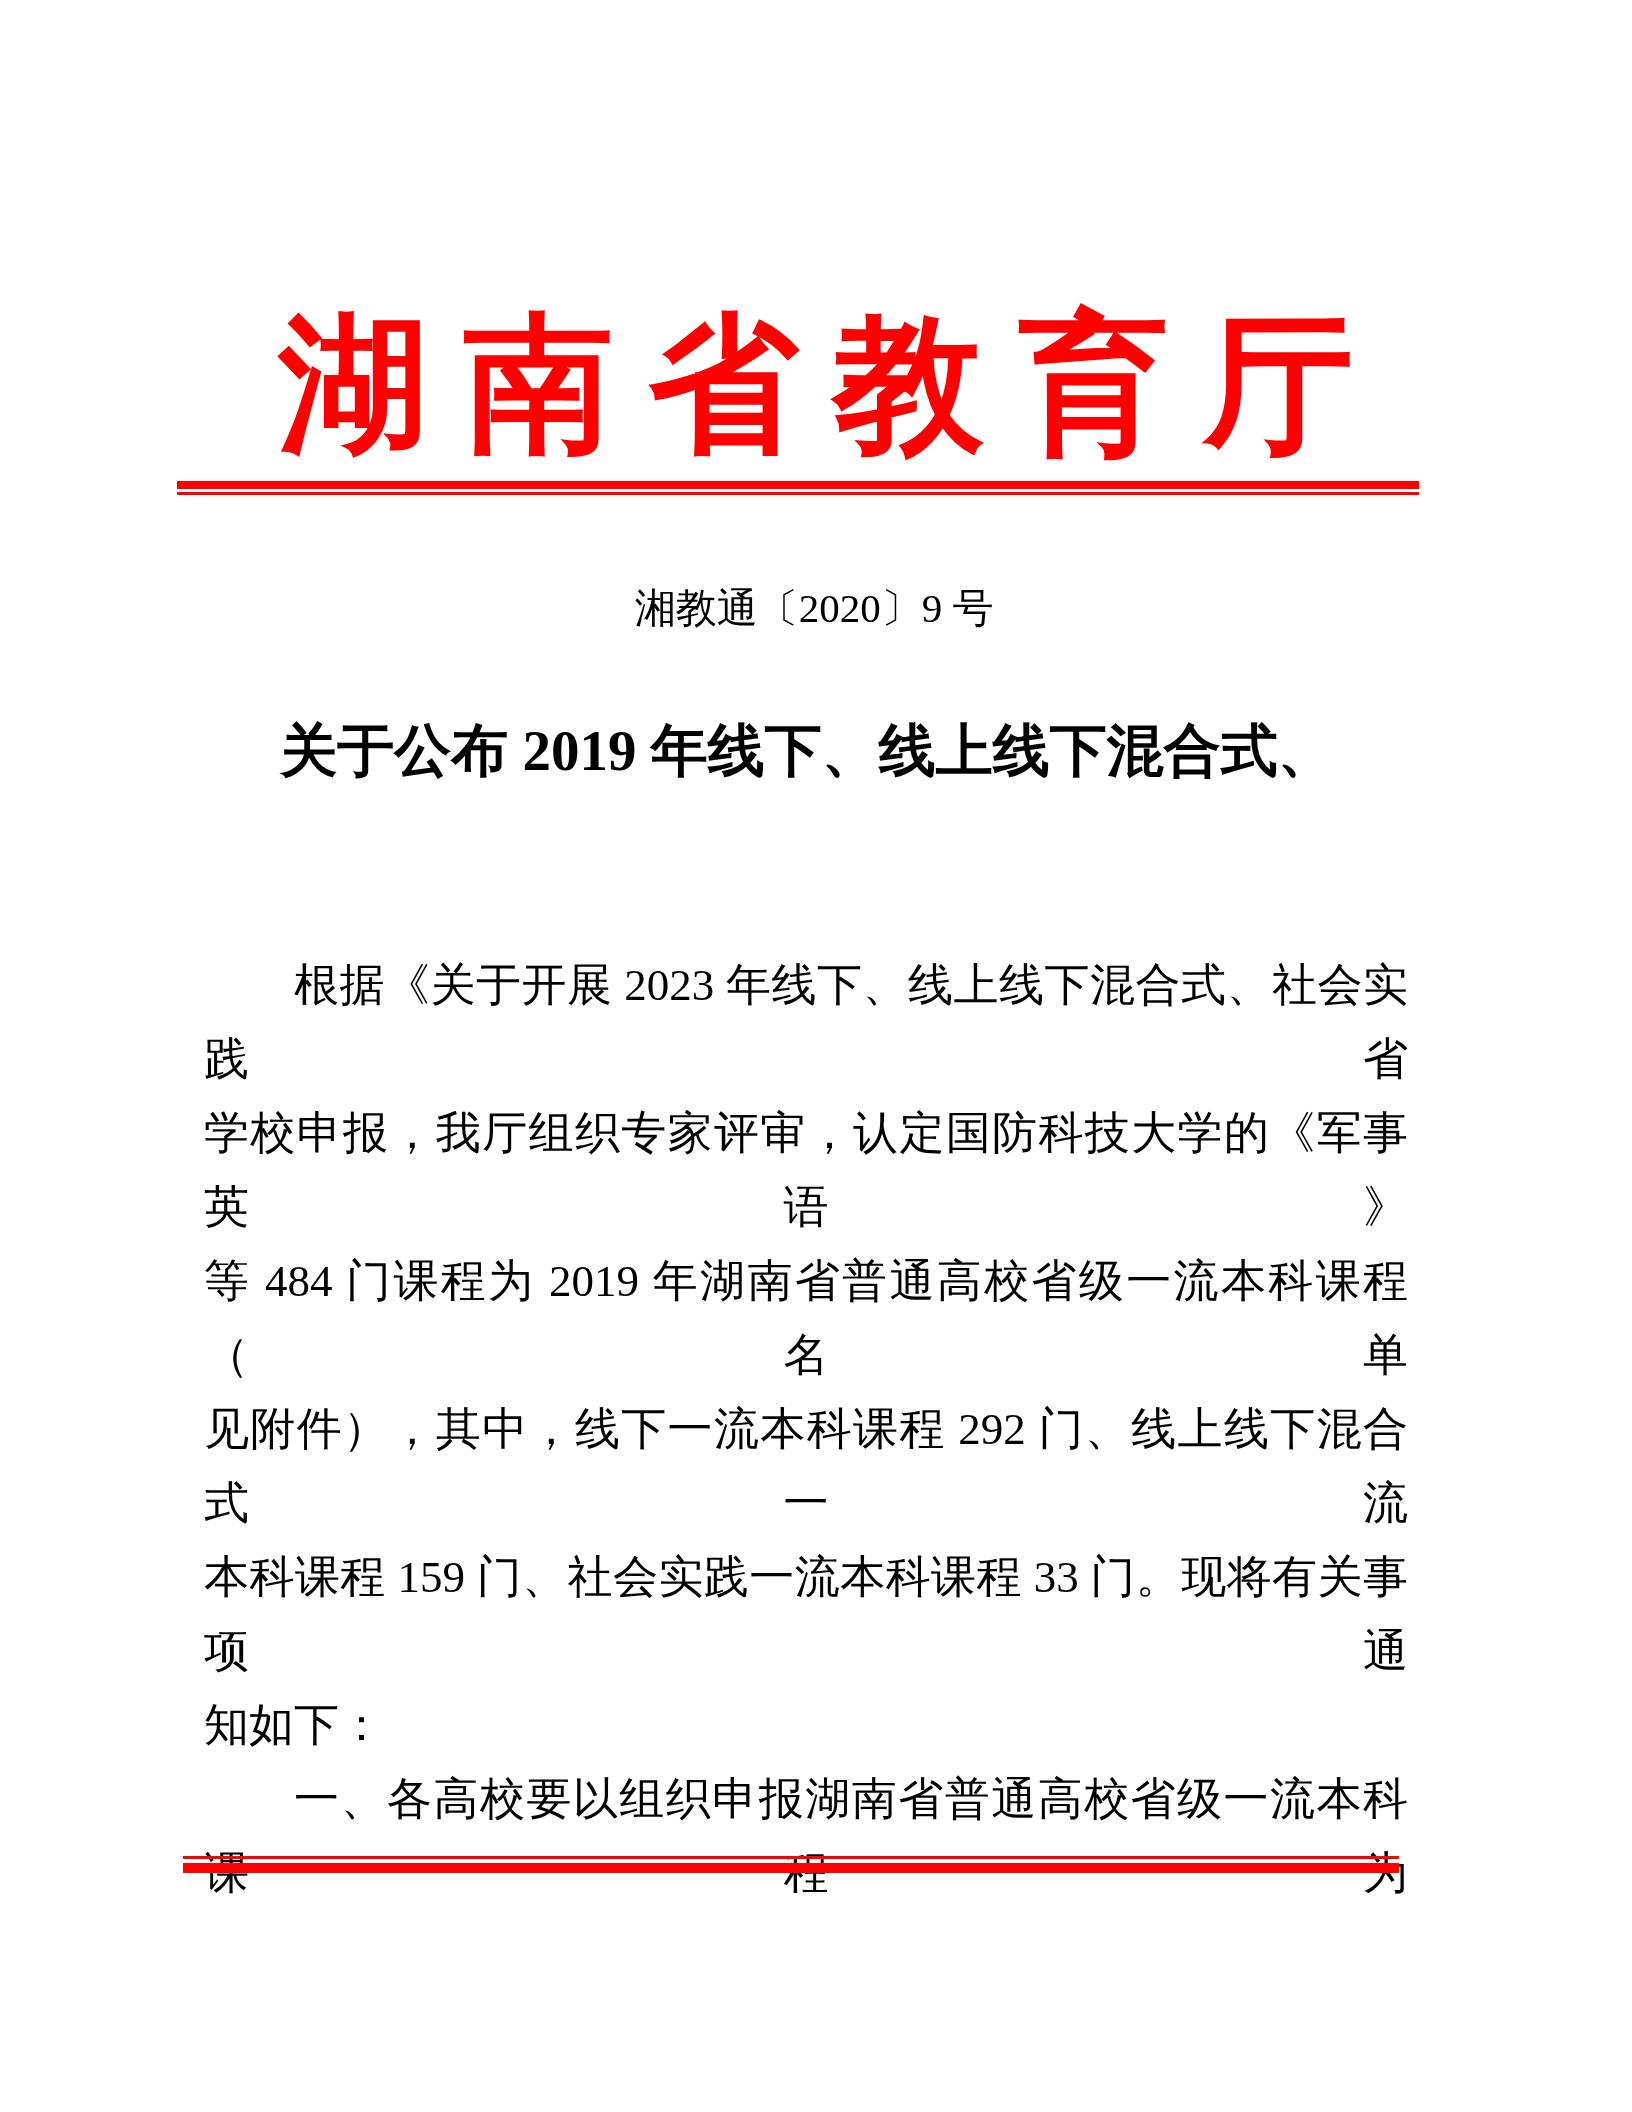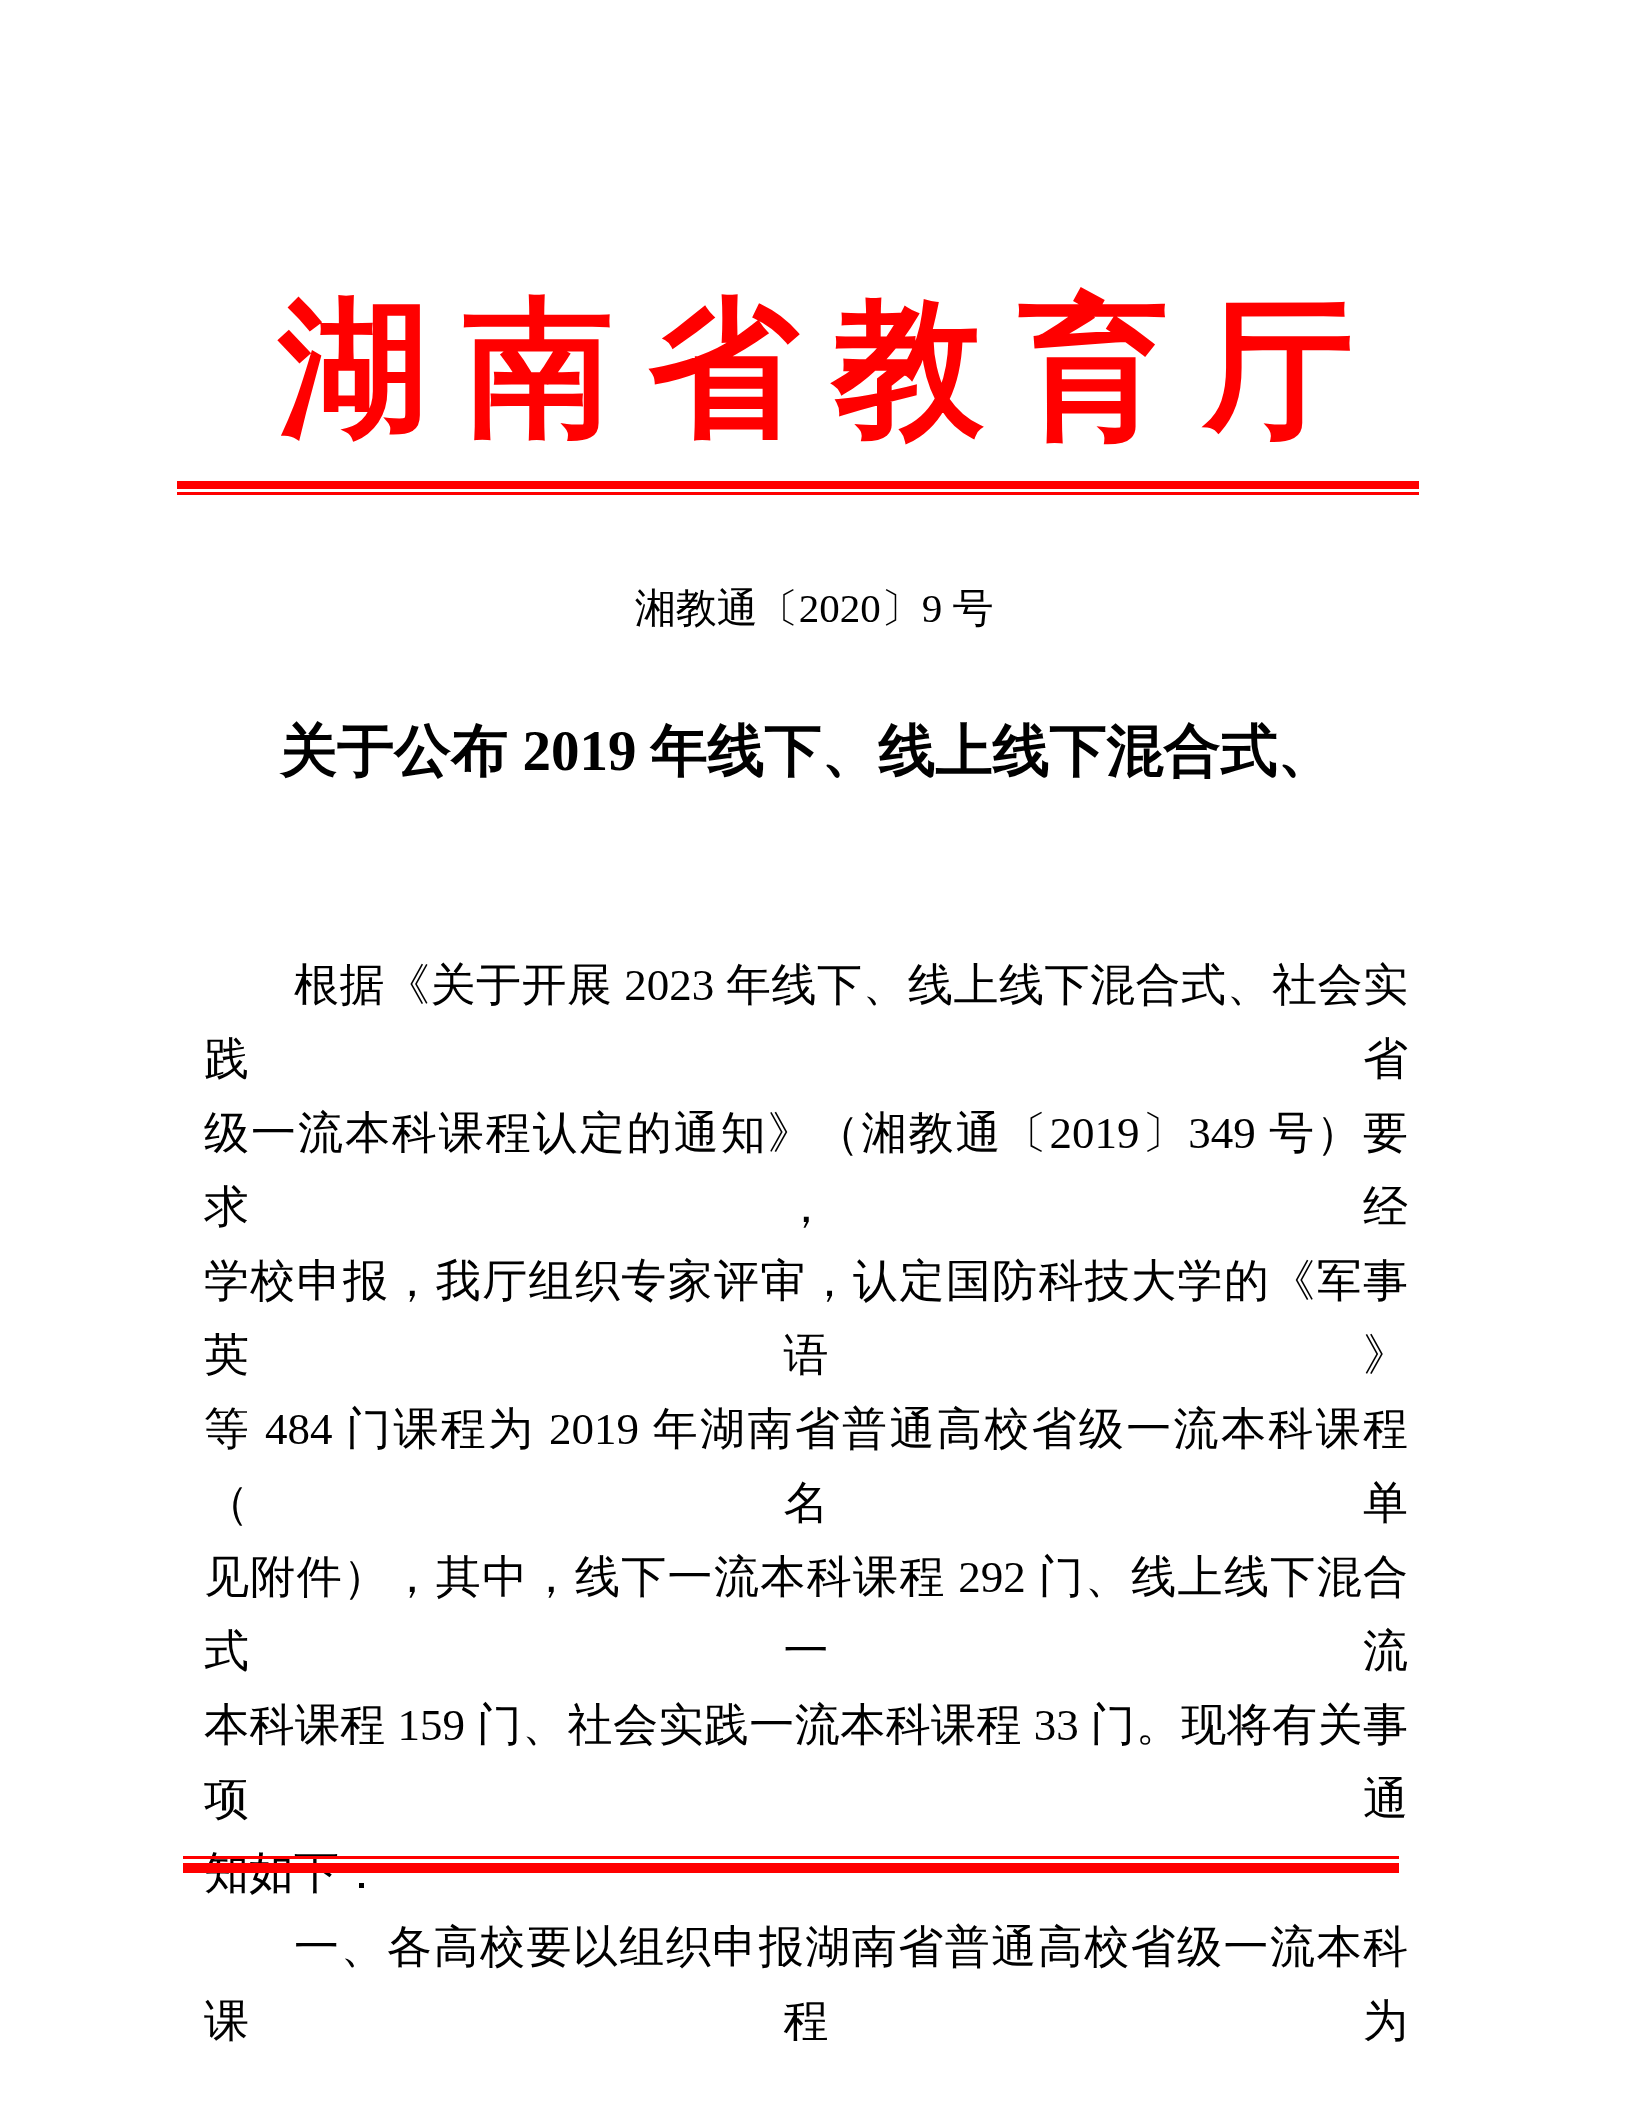--- a/index.html
+++ b/index.html
@@ -13,21 +13,21 @@
     height: 2112px;
     background: #ffffff;
     overflow: hidden;
     font-family: "Liberation Serif", "DejaVu Serif", serif;
     color: #000000;
   }
 
   
   .letterhead {
     position: absolute;
-    top: 284px;
+    top: 300px;
     left: 0;
     width: 1632px;
     text-align: center;
     font-size: 150px;
     line-height: 170px;
     font-weight: bold;
     color: #ff0000;
     letter-spacing: 35px;
     padding-left: 35px; 
     box-sizing: border-box;
@@ -116,21 +116,20 @@
   </div>
 
   <div class="doc-number">湘教通〔2020〕9 号</div>
 
   <div class="doc-title">
     <div>关于公布 2019 年线下、线上线下混合式、</div>
   </div>
 
   <div class="doc-body">
     <div class="ln full indent">根据《关于开展 2023 年线下、线上线下混合式、社会实践省</div>
-    <div class="ln full">级一流本科课程认定的通知》（湘教通〔2019〕349 号）要求，经</div>
     <div class="ln full">学校申报，我厅组织专家评审，认定国防科技大学的《军事英语》</div>
     <div class="ln full">等 484 门课程为 2019 年湖南省普通高校省级一流本科课程（名单</div>
     <div class="ln full">见附件），其中，线下一流本科课程 292 门、线上线下混合式一流</div>
     <div class="ln full">本科课程 159 门、社会实践一流本科课程 33 门。现将有关事项通</div>
     <div class="ln">知如下：</div>
     <div class="ln full indent">一、各高校要以组织申报湖南省普通高校省级一流本科课程为</div>
 
   </div>
 
   <div class="rule-bottom">

